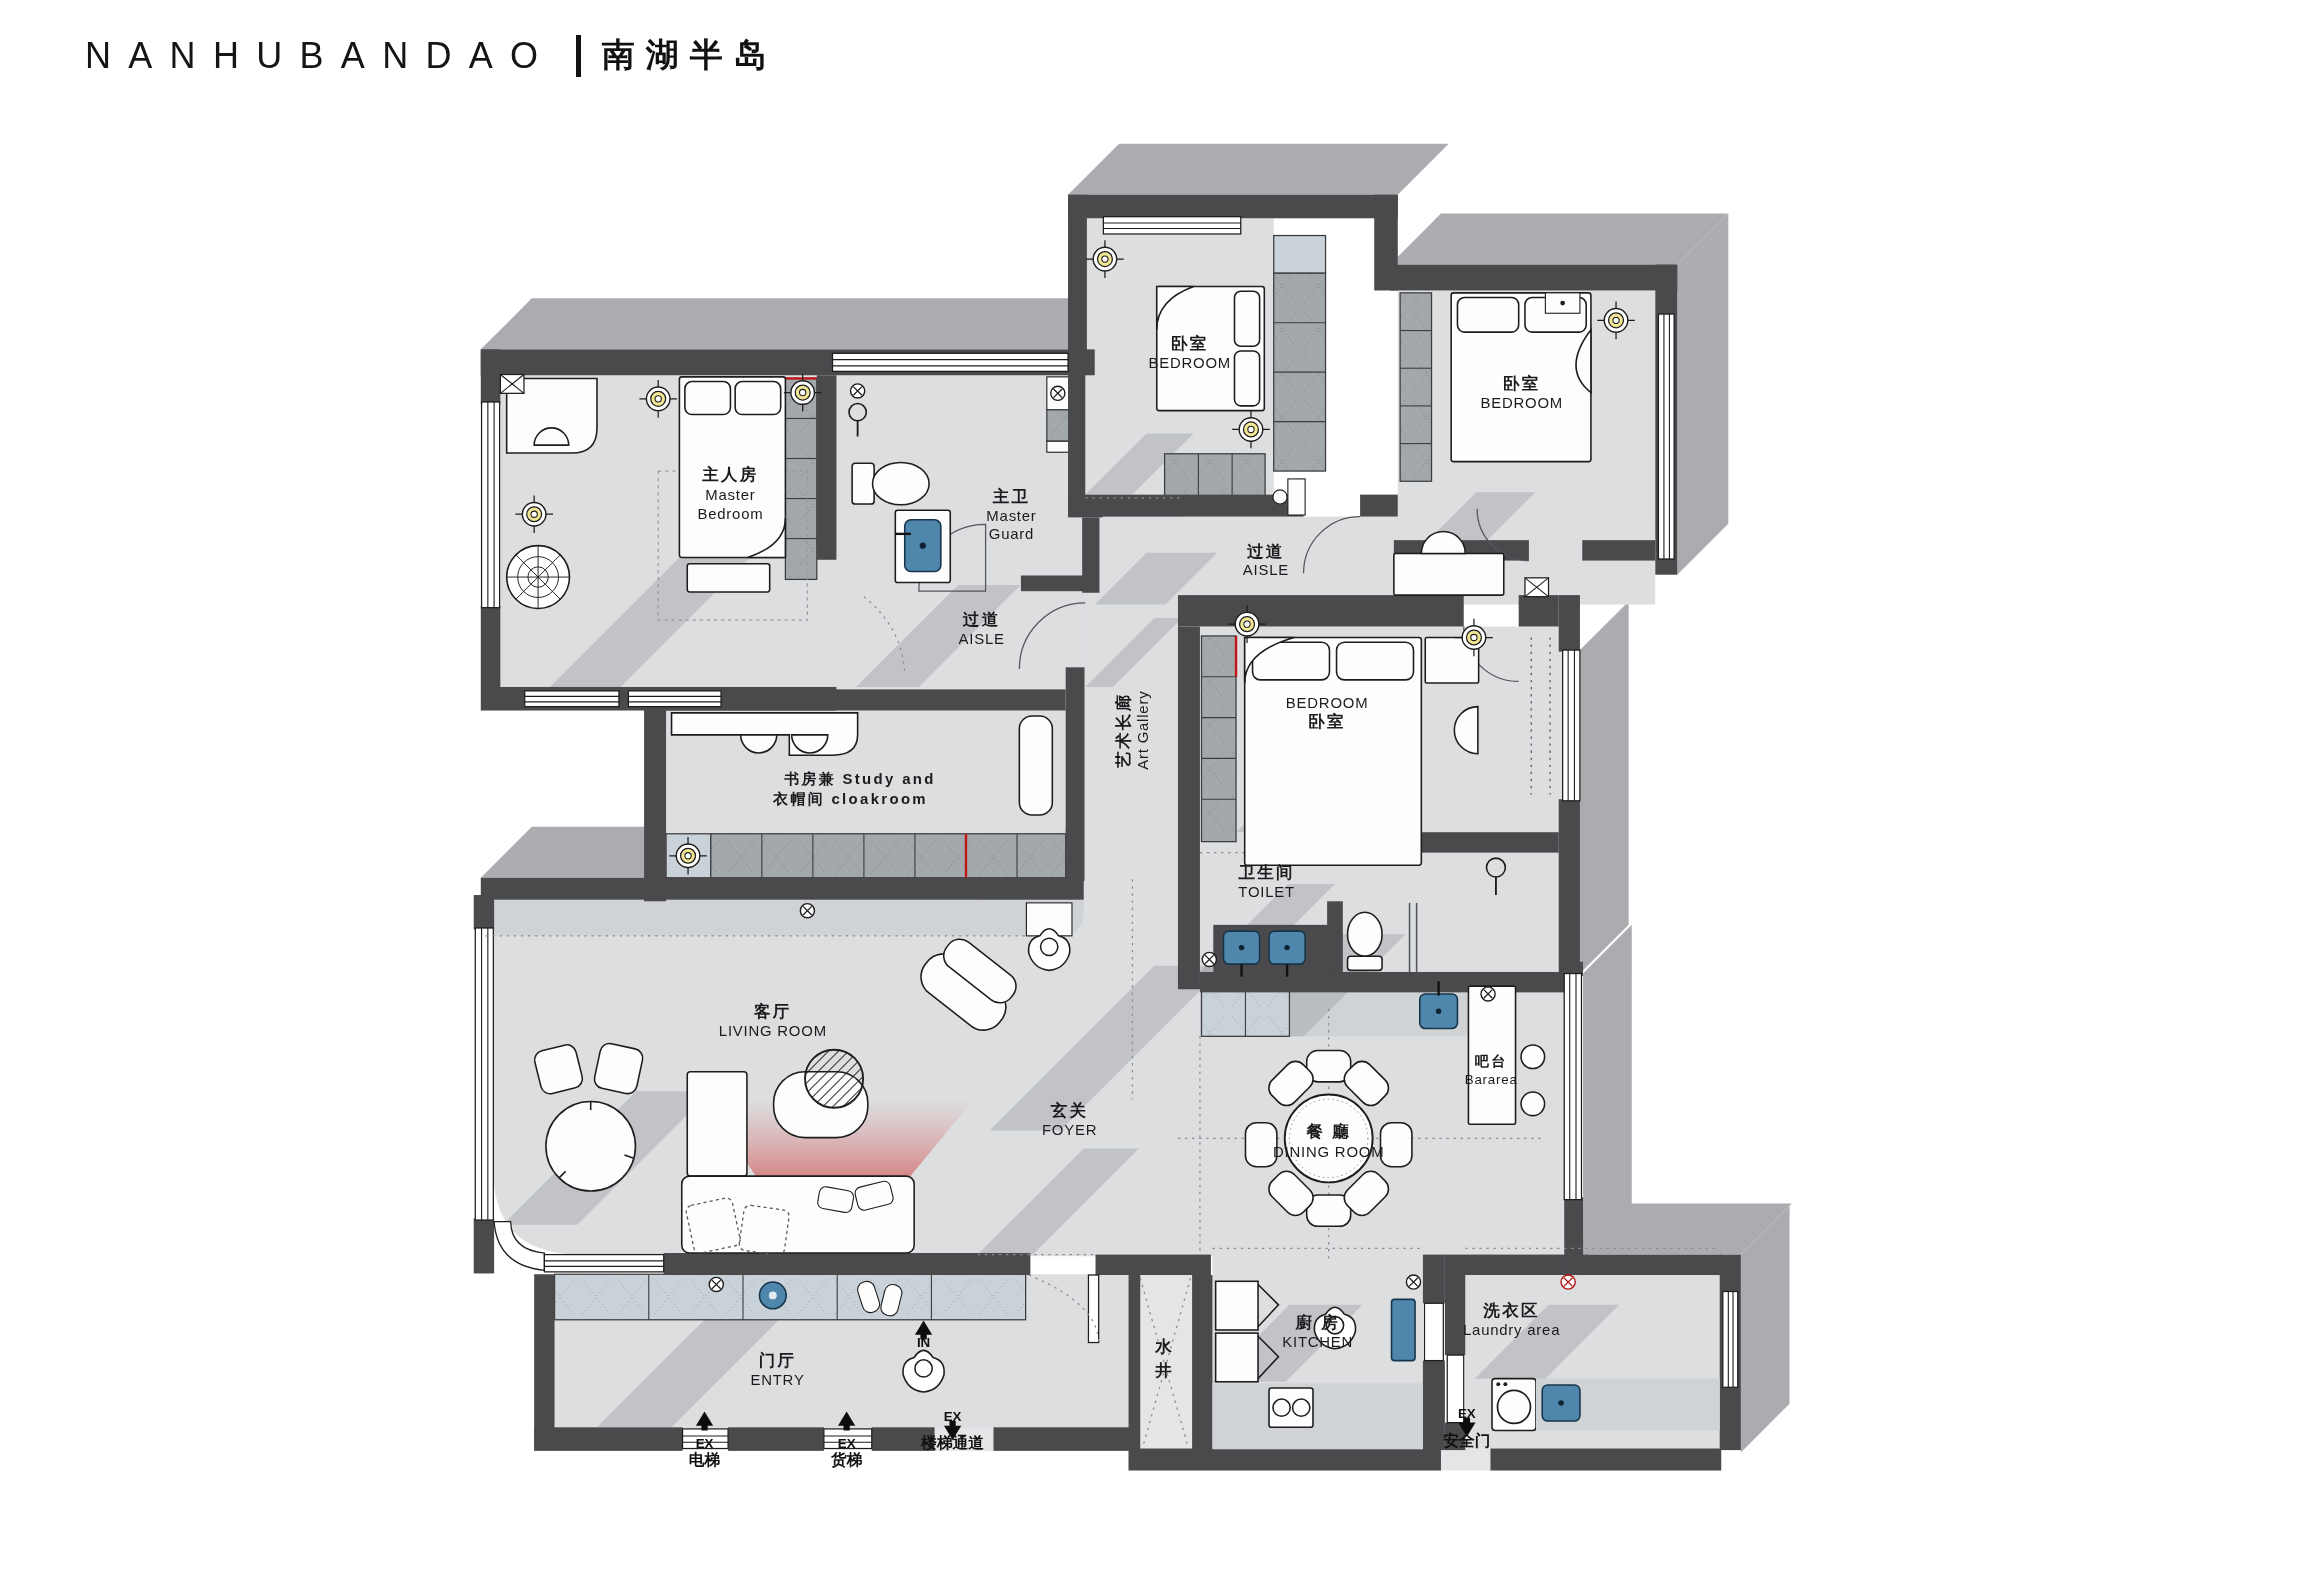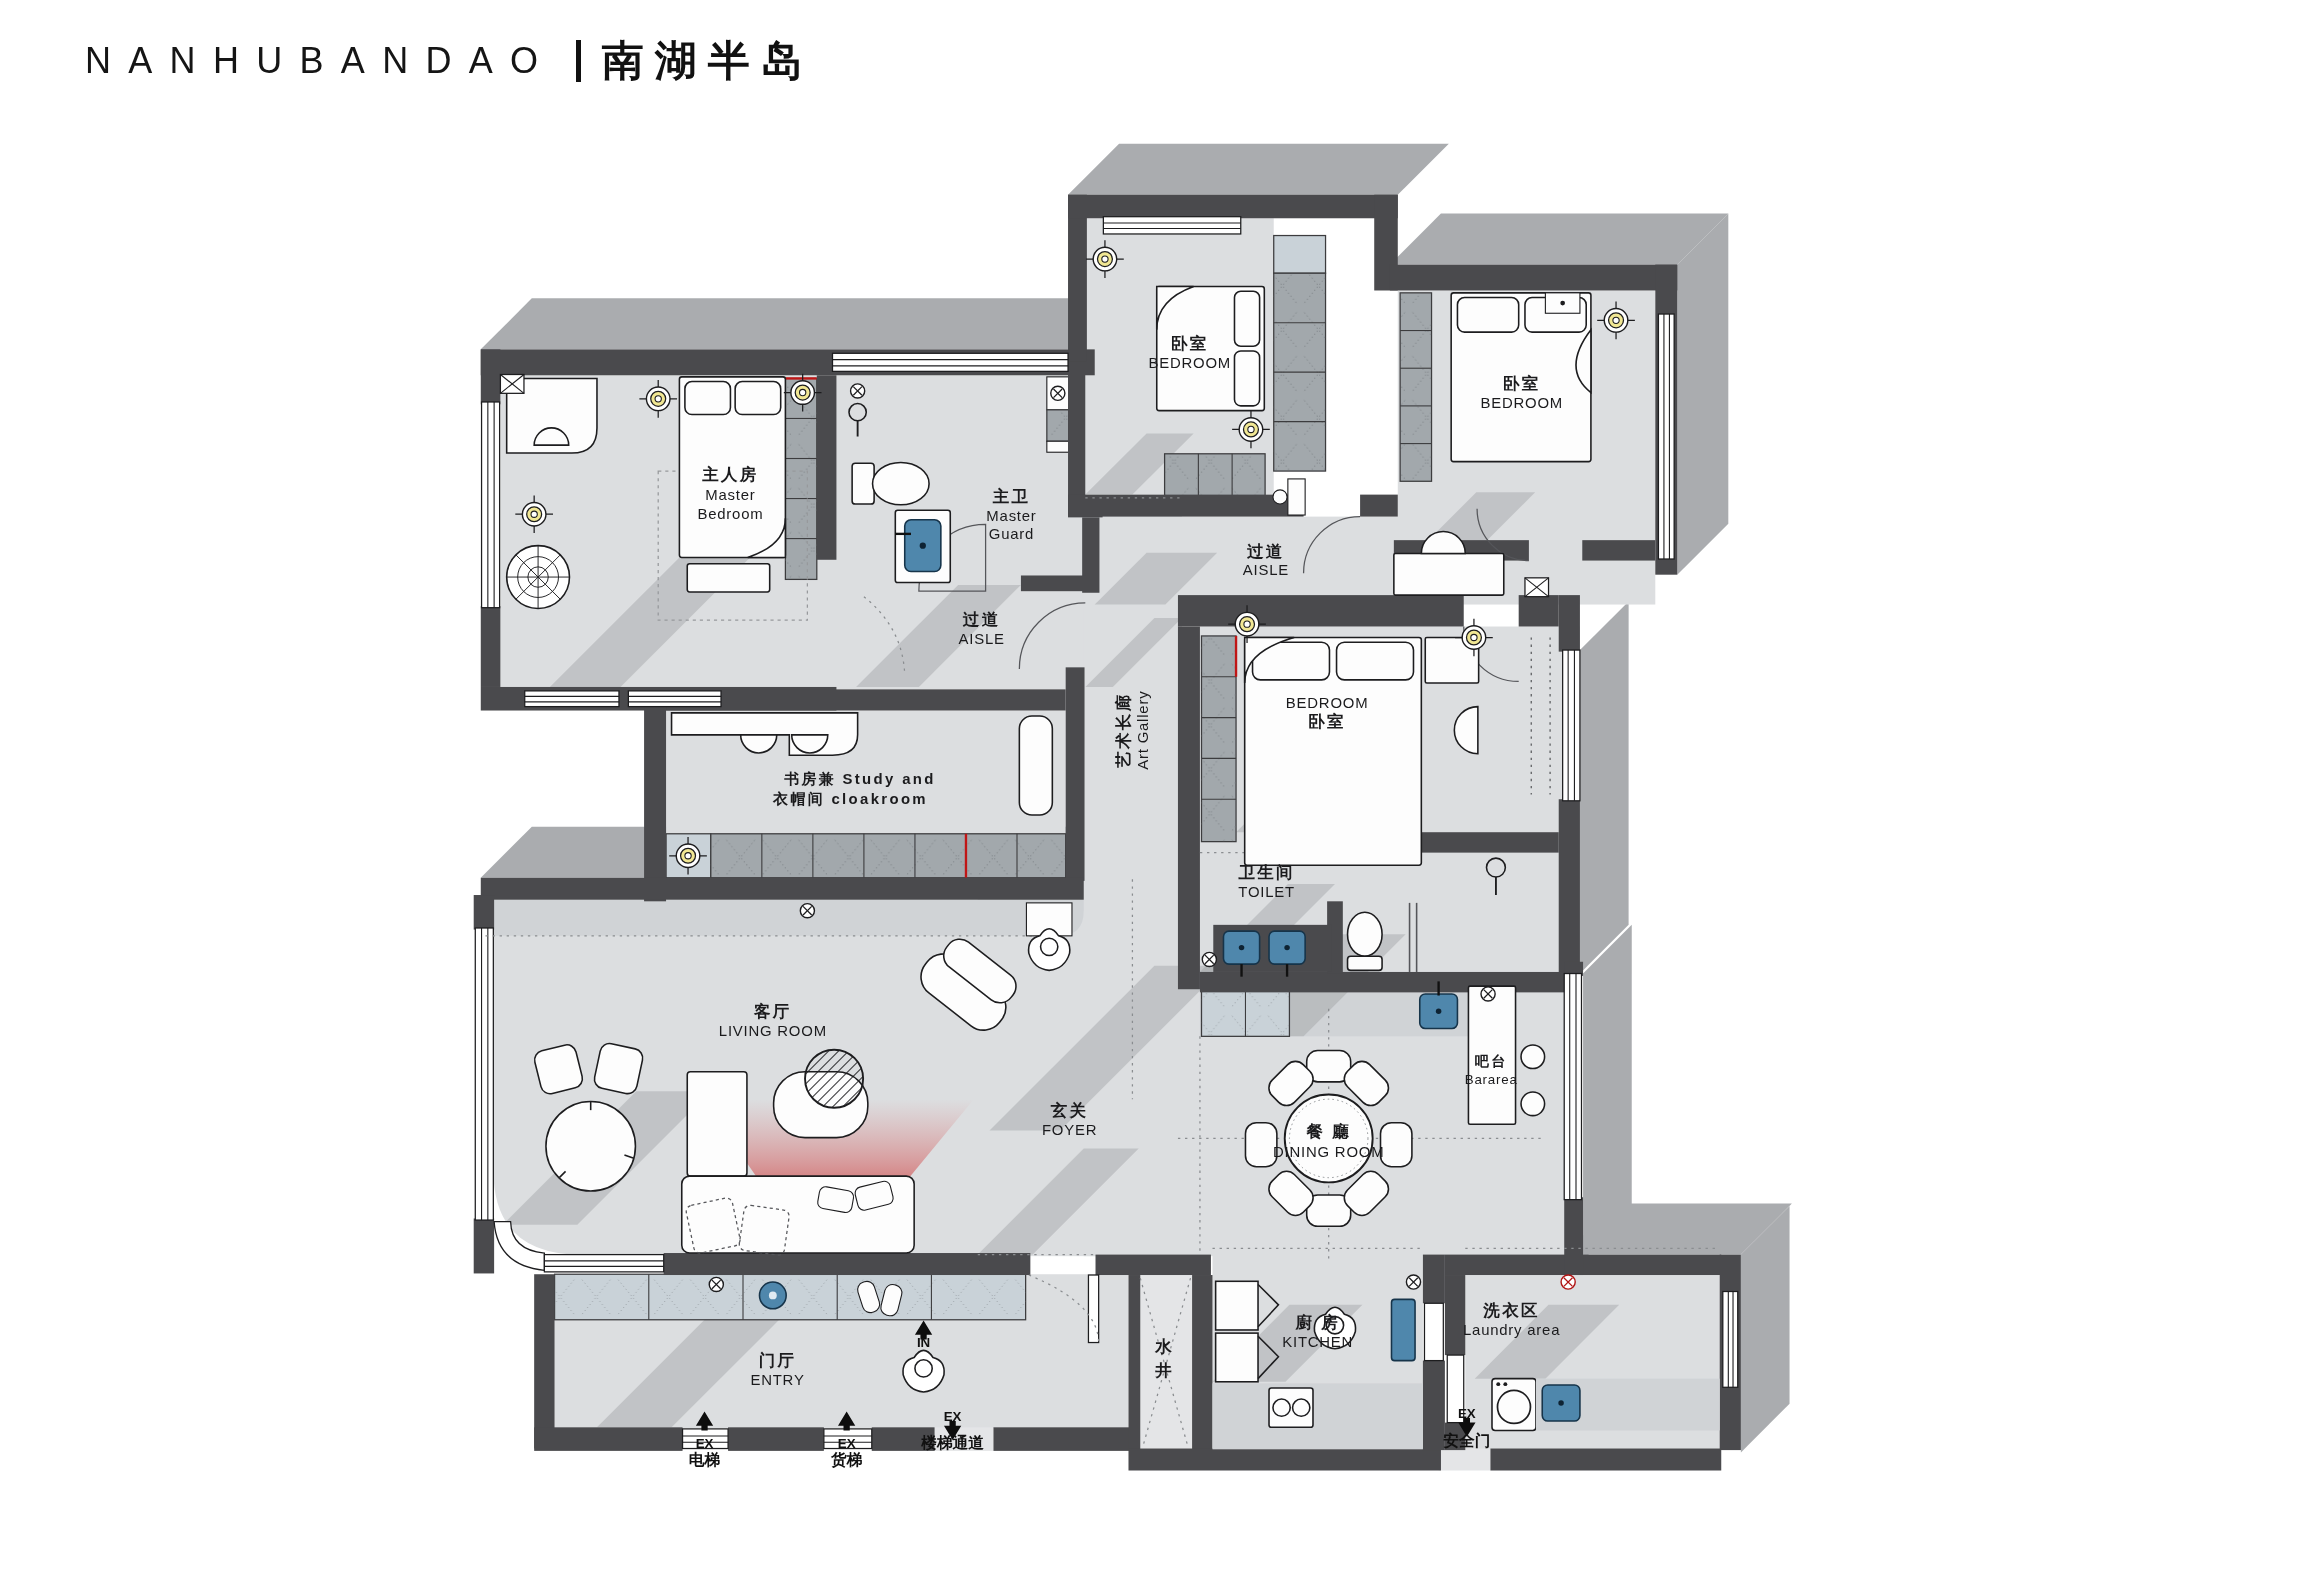--- a/index.html
+++ b/index.html
@@ -1,21 +1,21 @@
 <!DOCTYPE html>
 <html style="font-size:12.6px"><head>
 <meta charset="utf-8">
 <style>
   html,body{margin:0;padding:0;background:#fff;width:2319px;height:1571px;overflow:hidden;
     font-family:"Liberation Sans","DejaVu Sans",sans-serif;}
   #stage{position:relative;width:2319px;height:1310px;background:#fff;}
   #title-bar{position:absolute;left:85px;top:33px;display:flex;align-items:center;gap:20.4px;color:#111;}
   #title-latin{font-size:36px;font-weight:500;letter-spacing:17.3px;color:#151515;}
   #title-div{width:5.5px;height:42px;background:#111;}
-  #title-zh{font-size:42px;font-weight:700;letter-spacing:11px;}
+  #title-zh{font-size:33px;font-weight:700;letter-spacing:11px;}
   svg text{user-select:none;}
   .wall{fill:#4a4a4d;}
   .floor{fill:#dcdee0;}
   .floor2{fill:#d0d3d6;}
   .floor3{fill:#e4e5e7;}
   .shadow{fill:#aaacaf;}
   .band{fill:#97999c;opacity:.38;}
   .white{fill:#fdfdfd;stroke:#1d1d1f;stroke-width:2;}
   .whiteThin{fill:#fdfdfd;stroke:#1d1d1f;stroke-width:1.4;}
   .win{fill:#ffffff;stroke:#1d1d1f;stroke-width:1.6;}

